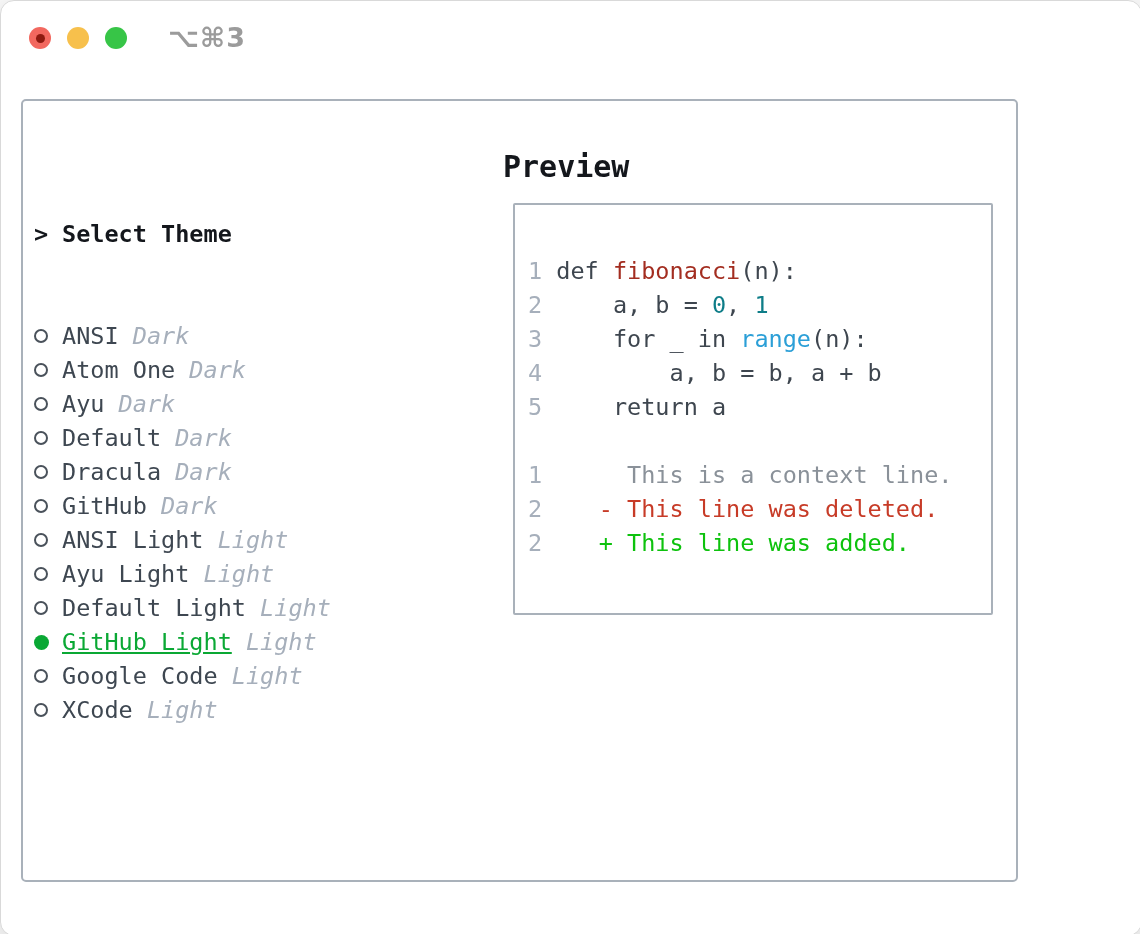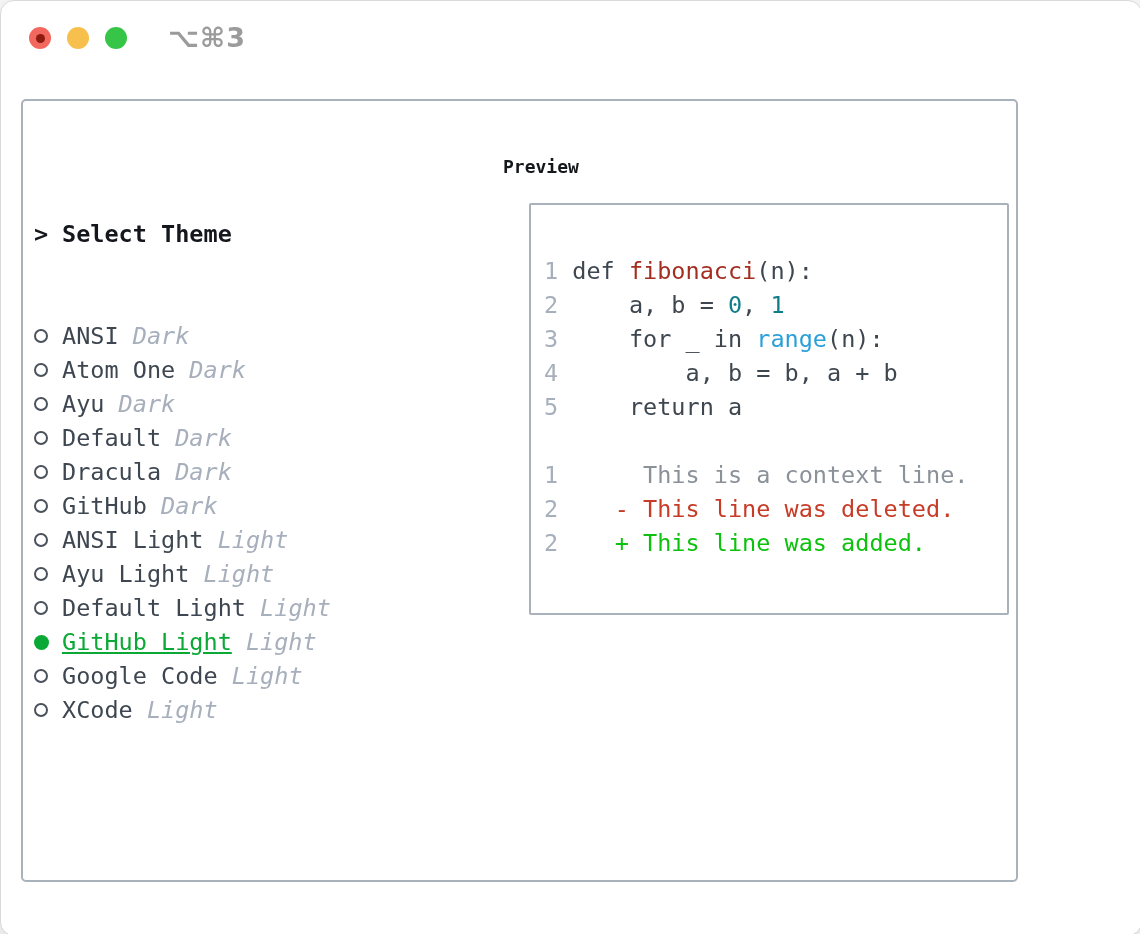--- a/index.html
+++ b/index.html
@@ -36,24 +36,24 @@
   .spacer{height:34px;}
   .marker{display:inline-flex;width:28px;height:34px;align-items:center;flex:none;}
   .cursor{font-weight:700;color:var(--header);}
   .radio{box-sizing:border-box;width:14px;height:14px;border-radius:50%;border:2.5px solid #4a525b;}
   .radio.sel{border:none;background:var(--green);width:15px;height:15px;}
   .hdr{font-weight:700;color:var(--header);}
   .t-name{color:var(--text-dark);}
   .t-name.sel{color:var(--green);text-decoration:underline;}
   .t-variant{color:var(--muted);font-style:italic;}
   
-  .preview-hdr{position:absolute;left:480px;top:49px;height:34px;line-height:34px;font-size:18px;font-weight:700;color:var(--header);}
+  .preview-hdr{position:absolute;left:480px;top:49px;height:34px;line-height:34px;font-size:30px;font-weight:700;color:var(--header);}
   .preview-box{
     position:absolute;left:490px;top:102px;width:476px;height:408px;
-    border:2px solid var(--border);border-radius:2px;background:#fff;margin-left:16px;
+    border:2px solid var(--border);border-radius:2px;background:#fff;
   }
   .code-lines{position:absolute;left:13px;top:49px;font-size:23.5px;line-height:34px;white-space:pre;}
   .code-line{height:34px;}
   .gutter{color:var(--muted);}
   .seg-code{color:var(--code-text);}
   .seg-function{color:var(--func-red);}
   .seg-number{color:var(--num-teal);}
   .seg-builtin{color:var(--builtin-blue);}
   .seg-context{color:var(--context-gray);}
   .seg-deleted{color:var(--diff-red);}

